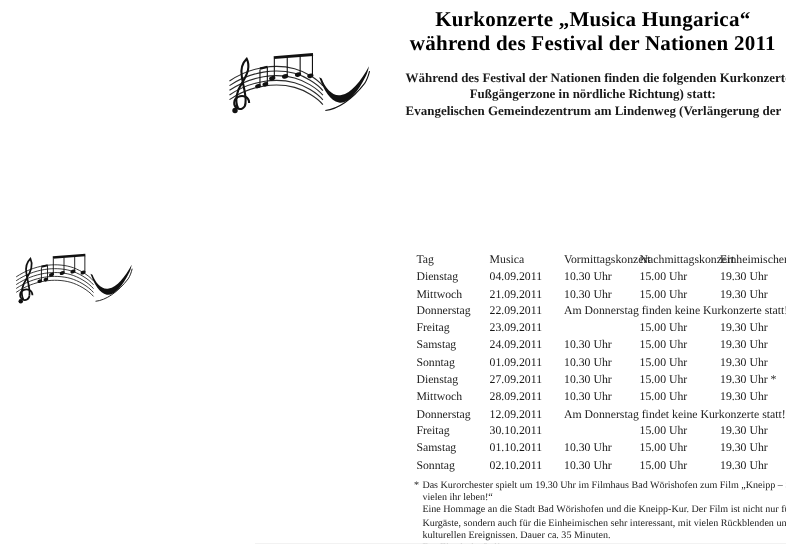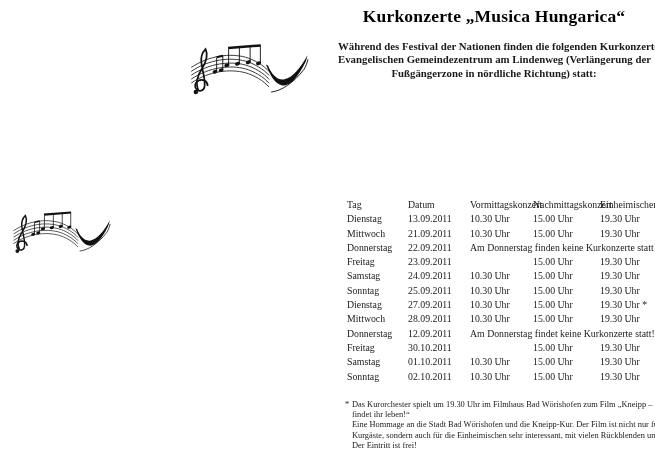--- a/index.html
+++ b/index.html
@@ -21,21 +21,21 @@
   }
   .title-block { margin-top:7px; }
 
   .intro-block { margin-top:13px; }
   .intro-line {
     text-align:center; font-weight:bold; font-size:10.8px; line-height:13.8px;
     white-space:nowrap;
   }
 
   table.schedule {
-    position:absolute; left:9px; top:198px; width:303px;
+    position:absolute; left:9px; top:210px; width:303px;
     border-collapse:collapse; table-layout:fixed;
   }
   table.schedule th, table.schedule td {
     font-weight:normal; text-align:left; font-size:9.8px; line-height:14.3px;
     height:14.3px; padding:0; margin:0; white-space:nowrap; vertical-align:top;
     overflow:visible;
   }
   col.c-tag  { width:61px; }
   col.c-dat  { width:62px; }
   col.c-vor  { width:63px; }
@@ -117,47 +117,48 @@
         <path d="M83,23 C87,34 92,42 99,43.5 C106,45 114,36 121,22 C122,20 123,17 123.5,14 C117,26 109,36 101,37.5 C94,39 88,32 85,24 Z" fill="#111"></path>
         <path d="M88,50 C98,49 110,41 120,28 C122,25 123,22 124,18" stroke="#111" stroke-width="0.9" fill="none"></path>
       </g>
     </svg>
   </div>
 
   <div class="content">
 
     <div class="title-block">
       <div class="title-line">Kurkonzerte  „Musica Hungarica“</div>
+      <div class="title-line">während des Festival der Nationen 2011</div>
     </div>
 
     <div class="intro-block">
       <div class="intro-line">Während des Festival der Nationen finden die folgenden Kurkonzerte im</div>
+      <div class="intro-line">Fußgängerzone in nördliche Richtung) statt:</div>
       <div class="intro-line">Evangelischen Gemeindezentrum am Lindenweg (Verlängerung der</div>
-      <div class="intro-line">Fußgängerzone in nördliche Richtung) statt:</div>
     </div>
 
     <table class="schedule">
       <colgroup>
         <col class="c-tag">
           <col class="c-dat">
           <col class="c-vor">
           <col class="c-nach">
           <col class="c-abend">
       </colgroup>
       <tbody>
           <tr>
         <th>Tag</th>
-        <th>Datum</th>
+        <th>Musica</th>
         <th>Vormittagskonzert</th>
         <th>Nachmittagskonzert</th>
         <th>Einheimischen</th>
       </tr>
       <tr>
         <td>Dienstag</td>
-        <td>13.09.2011</td>
+        <td>04.09.2011</td>
         <td>10.30 Uhr</td>
         <td>15.00 Uhr</td>
         <td>19.30 Uhr</td>
       </tr>
       <tr>
         <td>Mittwoch</td>
         <td>21.09.2011</td>
         <td>10.30 Uhr</td>
         <td>15.00 Uhr</td>
         <td>19.30 Uhr</td>
@@ -176,21 +177,21 @@
       </tr>
       <tr>
         <td>Samstag</td>
         <td>24.09.2011</td>
         <td>10.30 Uhr</td>
         <td>15.00 Uhr</td>
         <td>19.30 Uhr</td>
       </tr>
       <tr>
         <td>Sonntag</td>
-        <td>25.09.2011</td>
+        <td>01.09.2011</td>
         <td>10.30 Uhr</td>
         <td>15.00 Uhr</td>
         <td>19.30 Uhr</td>
       </tr>
       <tr>
         <td>Dienstag</td>
         <td>27.09.2011</td>
         <td>10.30 Uhr</td>
         <td>15.00 Uhr</td>
         <td>19.30 Uhr *</td>
@@ -228,20 +229,21 @@
         <td>15.00 Uhr</td>
         <td>19.30 Uhr</td>
       </tr>
     </tbody>
       </table>
 
     <div class="footnote">
       <div class="fn-line">
         <span class="footnote-star">*</span><span>Das Kurorchester spielt um 19.30 Uhr im Filmhaus Bad Wörishofen zum Film „Kneipp – So</span>
       </div>
-      <div class="fn-line">findet ihr leben!“</div>
+      <div class="fn-line">vielen ihr leben!“</div>
       <div class="fn-line">Eine Hommage an die Stadt Bad Wörishofen und die Kneipp-Kur. Der Film ist nicht nur für</div>
       <div class="fn-line">Kurgäste, sondern auch für die Einheimischen sehr interessant, mit vielen Rückblenden und</div>
+      <div class="fn-line">kulturellen Ereignissen. Dauer ca. 35 Minuten.</div>
       <div class="fn-line">Der Eintritt ist frei!</div>
     </div>
 
   </div>
 </div>
 
 </body></html>

